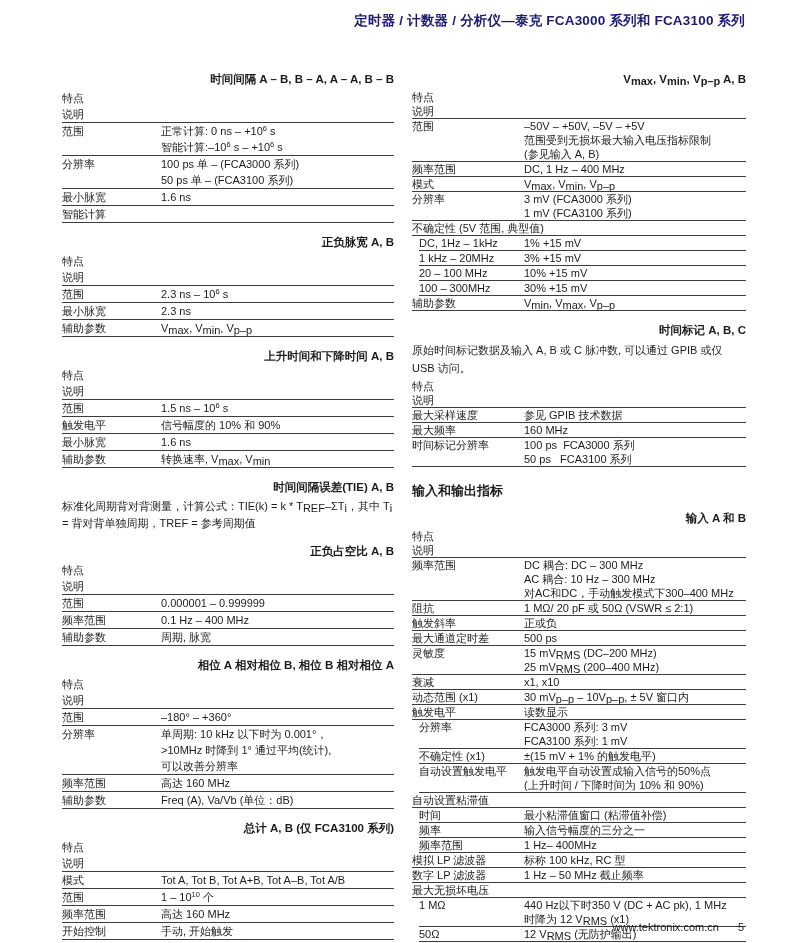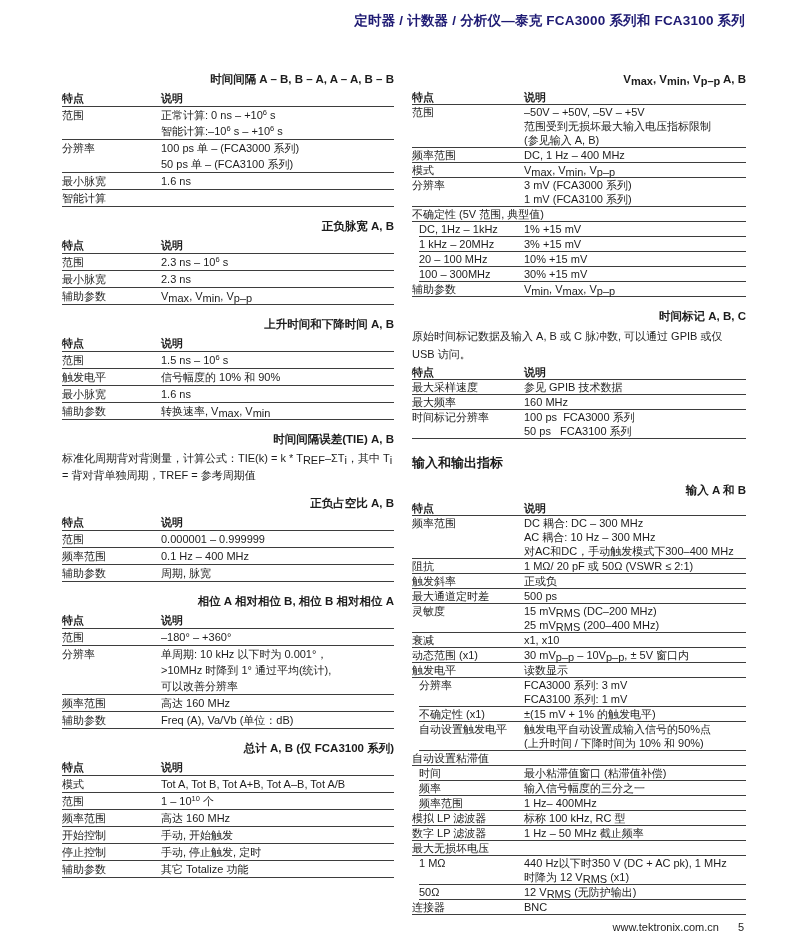--- a/index.html
+++ b/index.html
@@ -25,21 +25,21 @@
 
   .block-title { font-weight:bold; font-size:11.5px; line-height:15px; margin:8px 0 3px 0;text-align:right; }
   .block-intro { line-height:18px; margin:0 0 2px 0; }
   .block-para  { line-height:17px; margin:0; }
 
   .section-heading { font-size:13px; font-weight:bold; margin:16px 0 2px 0; line-height:16px; }
 
   .spec-row { display:flex; align-items:flex-start; border-bottom:1px solid #3d3d3d; }
   .col-left  .spec-row { line-height:16px; }
   .col-right .spec-row { line-height:14px; }
-  .spec-header { font-weight:bold; }
+  .spec-header { font-weight:normal;flex-direction:column; }
 
   .spec-label { flex:0 0 auto; padding-right:4px; }
   .col-left  .spec-label { width:95px; }
   .col-right .spec-label { width:108px; }
   .spec-value { flex:1 1 auto; min-width:0; }
   .val-line { white-space:nowrap; }
   .spec-span { white-space:nowrap; }
 
   .spec-row.indent { margin-left:7px; }
   .col-right .spec-row.indent .spec-label { width:101px; }

